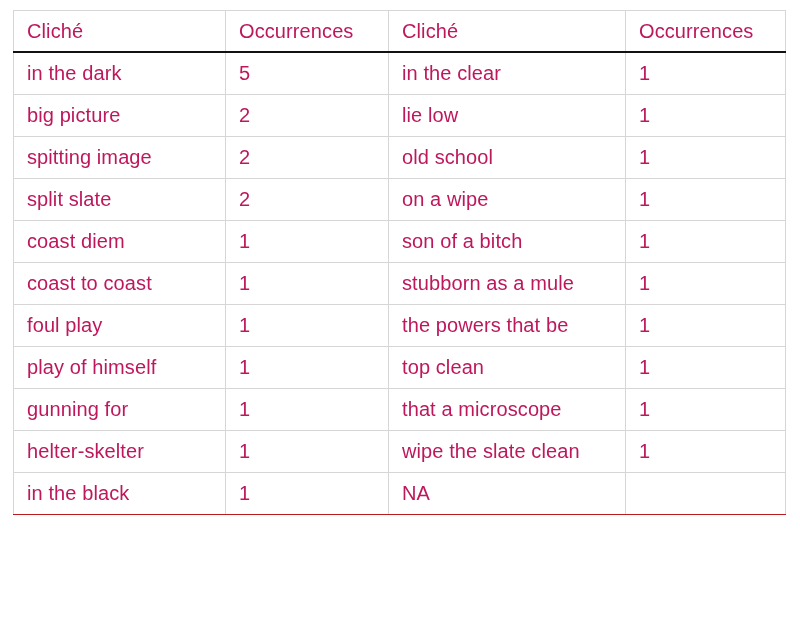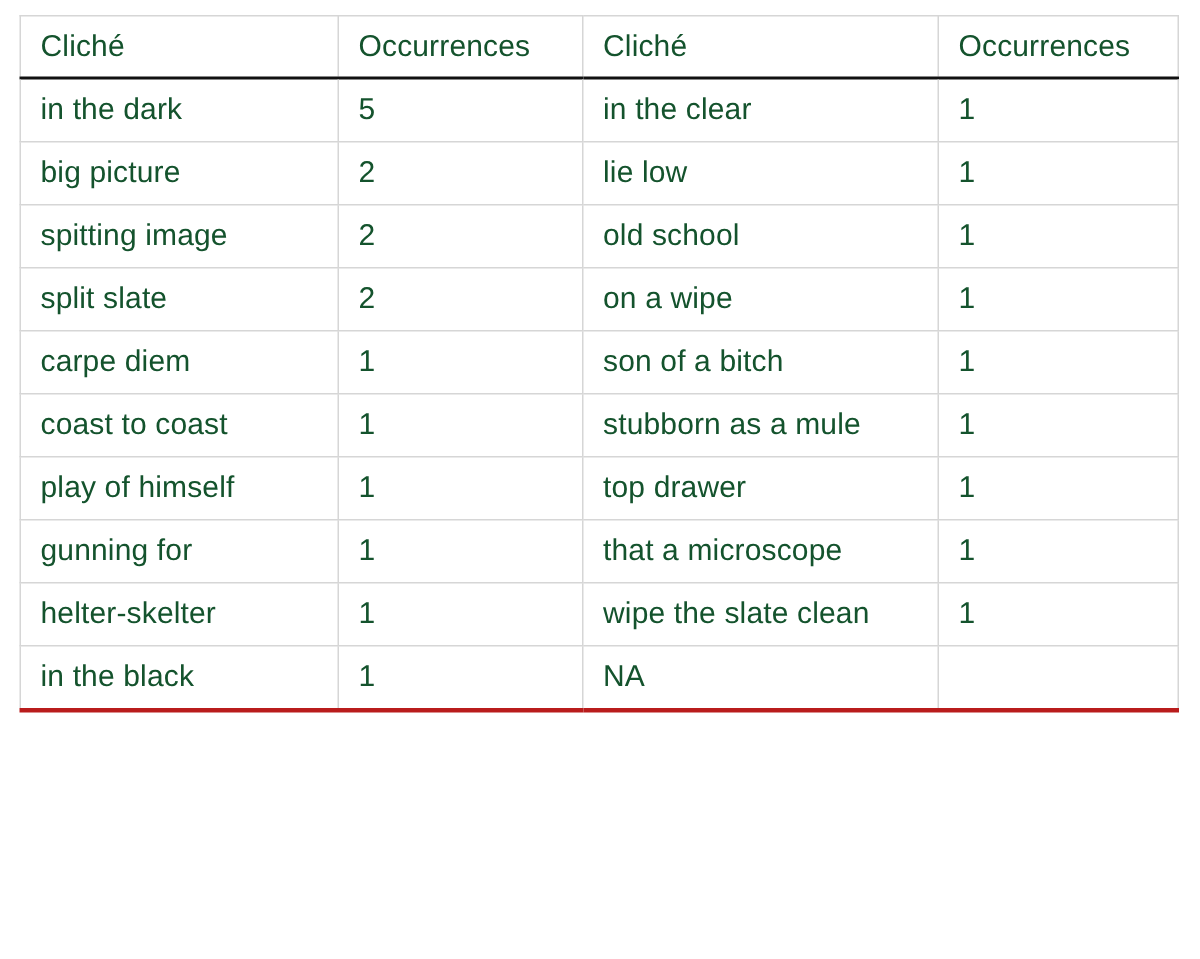--- a/index.html
+++ b/index.html
@@ -36,35 +36,35 @@
 
   table.cliche-table th,
   table.cliche-table td {
     border: 1px solid #d6d6d6;
     padding: 0 0 0 13px;
     height: 41px;
     vertical-align: middle;
     text-align: left;
     font-size: 20px;
     font-weight: 400;
-    color: #14532d;
+    color: #be185d;
     line-height: 1.15;
     letter-spacing: 0.1px;
     white-space: nowrap;
     overflow: hidden;
   }
 
   table.cliche-table thead th {
     height: 40px;
     border-bottom: 2px solid #111111;
     font-weight: 400;
   }
 
   table.cliche-table tbody tr:last-child td {
-    border-bottom: 3px solid #b91c1c;
+    border-bottom: 1px solid #b91c1c;
   }
 
   .empty-cell { color: transparent; }
 </style>
 </head>
 <body>
 
 <div class="table-wrap">
   <table class="cliche-table">
     <colgroup>
@@ -100,35 +100,41 @@
           <td>old school</td>
           <td>1</td>
         </tr>
         <tr>
           <td>split slate</td>
           <td>2</td>
           <td>on a wipe</td>
           <td>1</td>
         </tr>
         <tr>
-          <td>carpe diem</td>
+          <td>coast diem</td>
           <td>1</td>
           <td>son of a bitch</td>
           <td>1</td>
         </tr>
         <tr>
           <td>coast to coast</td>
           <td>1</td>
           <td>stubborn as a mule</td>
           <td>1</td>
         </tr>
         <tr>
+          <td>foul play</td>
+          <td>1</td>
+          <td>the powers that be</td>
+          <td>1</td>
+        </tr>
+        <tr>
           <td>play of himself</td>
           <td>1</td>
-          <td>top drawer</td>
+          <td>top clean</td>
           <td>1</td>
         </tr>
         <tr>
           <td>gunning for</td>
           <td>1</td>
           <td>that a microscope</td>
           <td>1</td>
         </tr>
         <tr>
           <td>helter-skelter</td>

